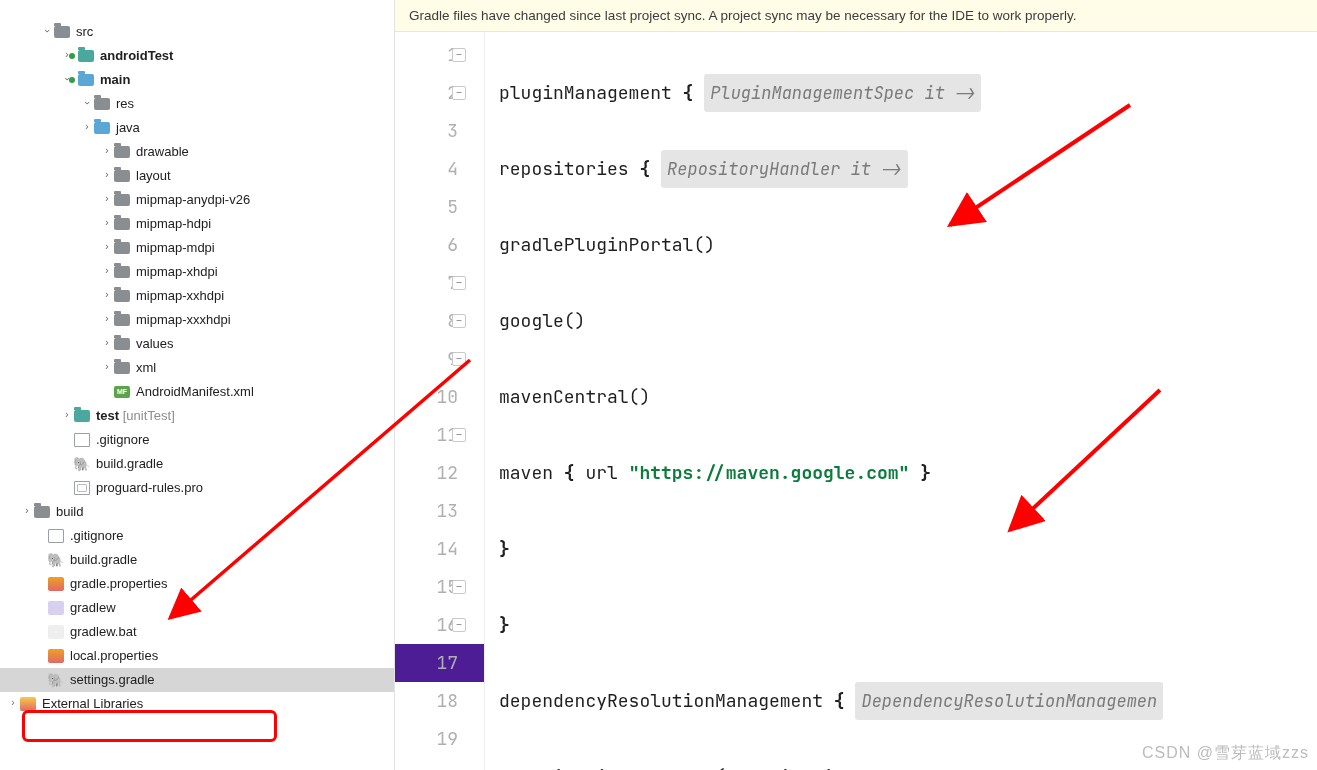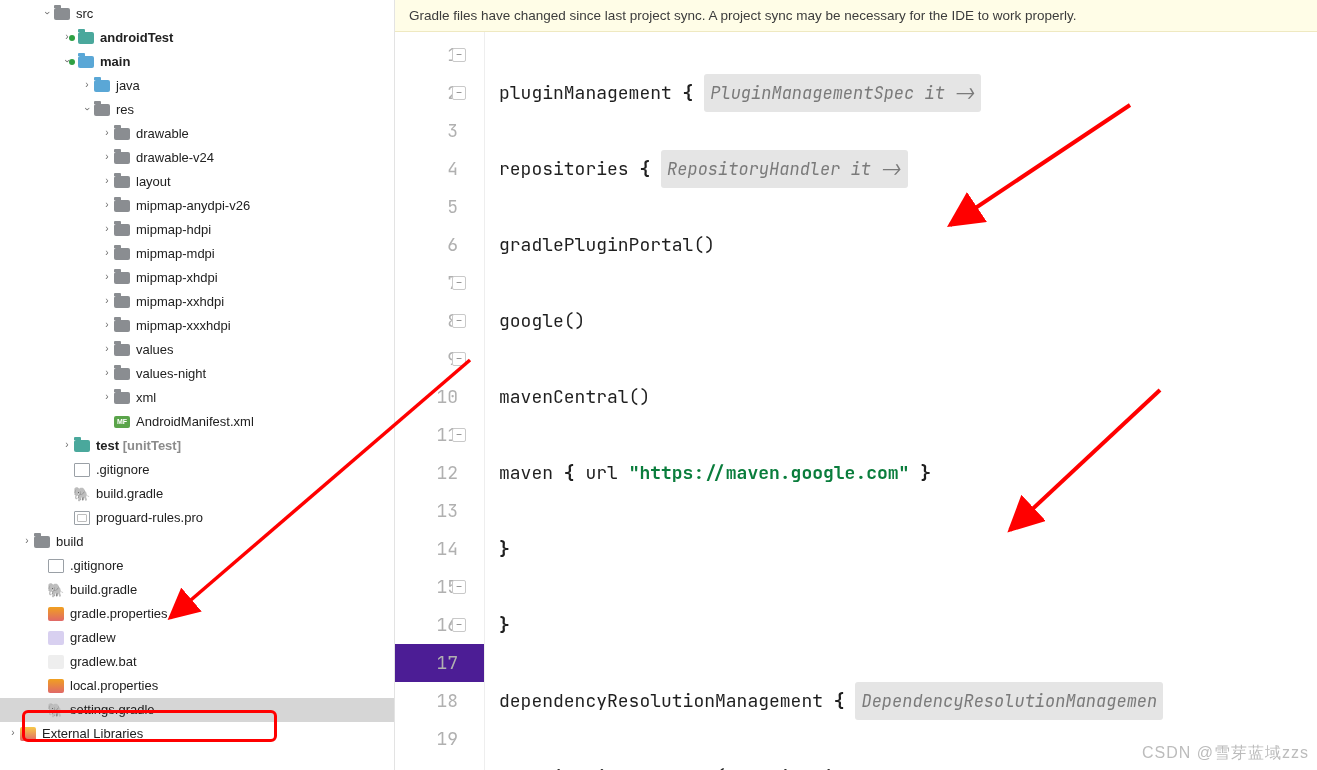--- a/index.html
+++ b/index.html
@@ -1,20 +1,20 @@
 <!DOCTYPE html>
 <html><head>
 <meta charset="utf-8">
 <style>
   * { box-sizing: border-box; margin: 0; padding: 0; }
   html, body { width: 1317px; height: 770px; font-family: "Segoe UI", Arial, sans-serif; overflow: hidden; background:#fff; }
   .root { display:flex; width:100%; height:100%; }
   
   .sidebar { width: 395px; height:100%; border-right:1px solid #e3e3e3; font-size:13px; color:#212121; user-select:none; overflow:hidden; position:relative; }
-  .tree { padding-top:2px; }
+  .tree { padding-top:20px; }
   .node { display:flex; align-items:center; height:24px; line-height:24px; white-space:nowrap; cursor:default; }
   .node.sel { background:#d6d6d6; }
   .arrow { width:14px; height:14px; display:inline-flex; align-items:center; justify-content:center; color:#6e6e6e; font-size:10px; flex:0 0 14px; }
   .arrow::before { content:"›"; display:inline-block; transform:translateY(-1px); }
   .arrow.open::before { transform: rotate(90deg) translateX(-1px); }
   .arrow.none::before { content:""; }
   .dot{ width:6px;height:6px;border-radius:50%;background:#2ea043; margin-left:-5px; margin-right:3px; flex:0 0 6px;}
   .ic { width:16px; height:16px; flex:0 0 16px; margin-right:6px; display:inline-flex; align-items:center; justify-content:center; font-size:12px; }
   .ic.folder { background:#8a8d91; border-radius:2px; position:relative; height:12px; width:15px;}
   .ic.folder::before{content:"";position:absolute;top:-3px;left:0;width:7px;height:3px;background:#8a8d91;border-radius:1px 1px 0 0;}
@@ -27,21 +27,21 @@
   .ic.file { border:1px solid #9aa0a6; width:12px; height:14px; border-radius:1px; background:#fff; position:relative;}
   .ic.file.g::after{content:"";position:absolute;inset:2px;border:1px solid #bdbdbd;border-radius:1px;}
   .ic.elephant{ color:#7d7d7d; font-size:14px;}
   .ic.elephant::before{content:"🐘"; filter:grayscale(1);} 
   .ic.props{ background:linear-gradient(#f0a020,#e06868);width:14px;height:14px;border-radius:2px;}
   .ic.shell{ background:#d8d0f0;width:14px;height:14px;border-radius:2px;}
   .ic.bat{ background:#eee;width:14px;height:14px;border-radius:2px; position:relative;}
   .ic.lib{ background:linear-gradient(#f7c948,#e06868);width:14px;height:14px;border-radius:2px;}
   .lbl { padding-right:8px; }
   .lbl b{ font-weight:700; }
-  .lbl .hint{ color:#8c8c8c; font-weight:700;}
+  .lbl .hint{ color:#8c8c8c; font-weight:400;}
   .redbox{ position:absolute; border:3px solid #f00; border-radius:6px; pointer-events:none; }
   
   .editor { flex:1; height:100%; display:flex; flex-direction:column; overflow:hidden; position:relative;}
   .banner { height:32px; background:#fffde7; border-bottom:1px solid #efe9c1; display:flex; align-items:center; padding:0 14px; font-size:13.5px; color:#3c3c3c;}
   .code-wrap{ flex:1; display:flex; overflow:hidden; font-family:"JetBrains Mono","Consolas",monospace; font-size:18px; line-height:38px;}
   .gutter{ width:90px; background:#fff; border-right:1px solid #eee; text-align:right; color:#b0b0b0; padding:4px 26px 0 0; position:relative;}
   .gutter .ln{ height:38px; position:relative;}
   .fold{ position:absolute; right:-8px; top:12px; width:14px;height:14px; border:1px solid #c9c9c9; background:#fff; border-radius:2px;}
   .fold::before{content:"–"; position:absolute; inset:0; text-align:center; line-height:11px; font-size:11px; color:#888;}
   .code{ flex:1; padding:4px 0 0 14px; color:#1f1f1f; white-space:pre; overflow:hidden; position:relative;}
@@ -72,42 +72,37 @@
           <span class="ic folder teal"></span>
           <span class="lbl"><b>androidTest</b></span>
         </div>
       <div class="node" style="padding-left:60px">
           <span class="arrow open"></span>
           <span class="dot"></span>
           <span class="ic folder blue"></span>
           <span class="lbl"><b>main</b></span>
         </div>
       <div class="node" style="padding-left:80px">
+          <span class="arrow open"></span>
+          <span class="ic folder"></span>
+          <span class="lbl">res</span>
+        </div>
+      <div class="node" style="padding-left:80px">
           <span class="arrow"></span>
           <span class="ic folder blue"></span>
           <span class="lbl">java</span>
         </div>
-      <div class="node" style="padding-left:80px">
-          <span class="arrow open"></span>
-          <span class="ic folder"></span>
-          <span class="lbl">res</span>
-        </div>
       <div class="node" style="padding-left:100px">
           <span class="arrow"></span>
           <span class="ic folder"></span>
           <span class="lbl">drawable</span>
         </div>
       <div class="node" style="padding-left:100px">
           <span class="arrow"></span>
           <span class="ic folder"></span>
-          <span class="lbl">drawable-v24</span>
-        </div>
-      <div class="node" style="padding-left:100px">
-          <span class="arrow"></span>
-          <span class="ic folder"></span>
           <span class="lbl">layout</span>
         </div>
       <div class="node" style="padding-left:100px">
           <span class="arrow"></span>
           <span class="ic folder"></span>
           <span class="lbl">mipmap-anydpi-v26</span>
         </div>
       <div class="node" style="padding-left:100px">
           <span class="arrow"></span>
           <span class="ic folder"></span>
@@ -130,25 +125,20 @@
         </div>
       <div class="node" style="padding-left:100px">
           <span class="arrow"></span>
           <span class="ic folder"></span>
           <span class="lbl">mipmap-xxxhdpi</span>
         </div>
       <div class="node" style="padding-left:100px">
           <span class="arrow"></span>
           <span class="ic folder"></span>
           <span class="lbl">values</span>
-        </div>
-      <div class="node" style="padding-left:100px">
-          <span class="arrow"></span>
-          <span class="ic folder"></span>
-          <span class="lbl">values-night</span>
         </div>
       <div class="node" style="padding-left:100px">
           <span class="arrow"></span>
           <span class="ic folder"></span>
           <span class="lbl">xml</span>
         </div>
       <div class="node" style="padding-left:100px">
           <span class="arrow none"></span>
           <span class="ic mf"></span>
           <span class="lbl">AndroidManifest.xml</span>

